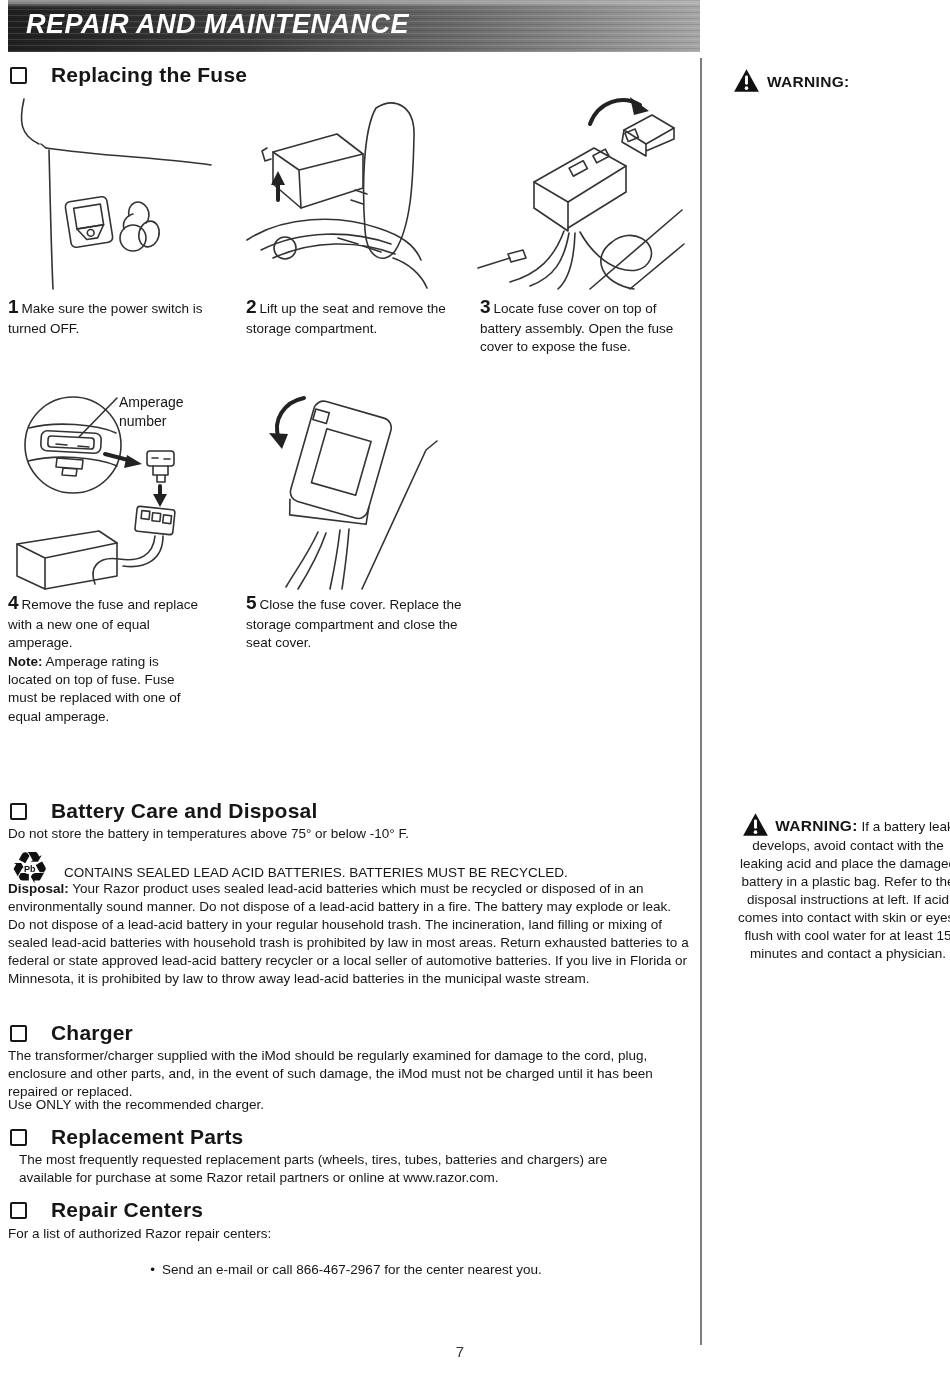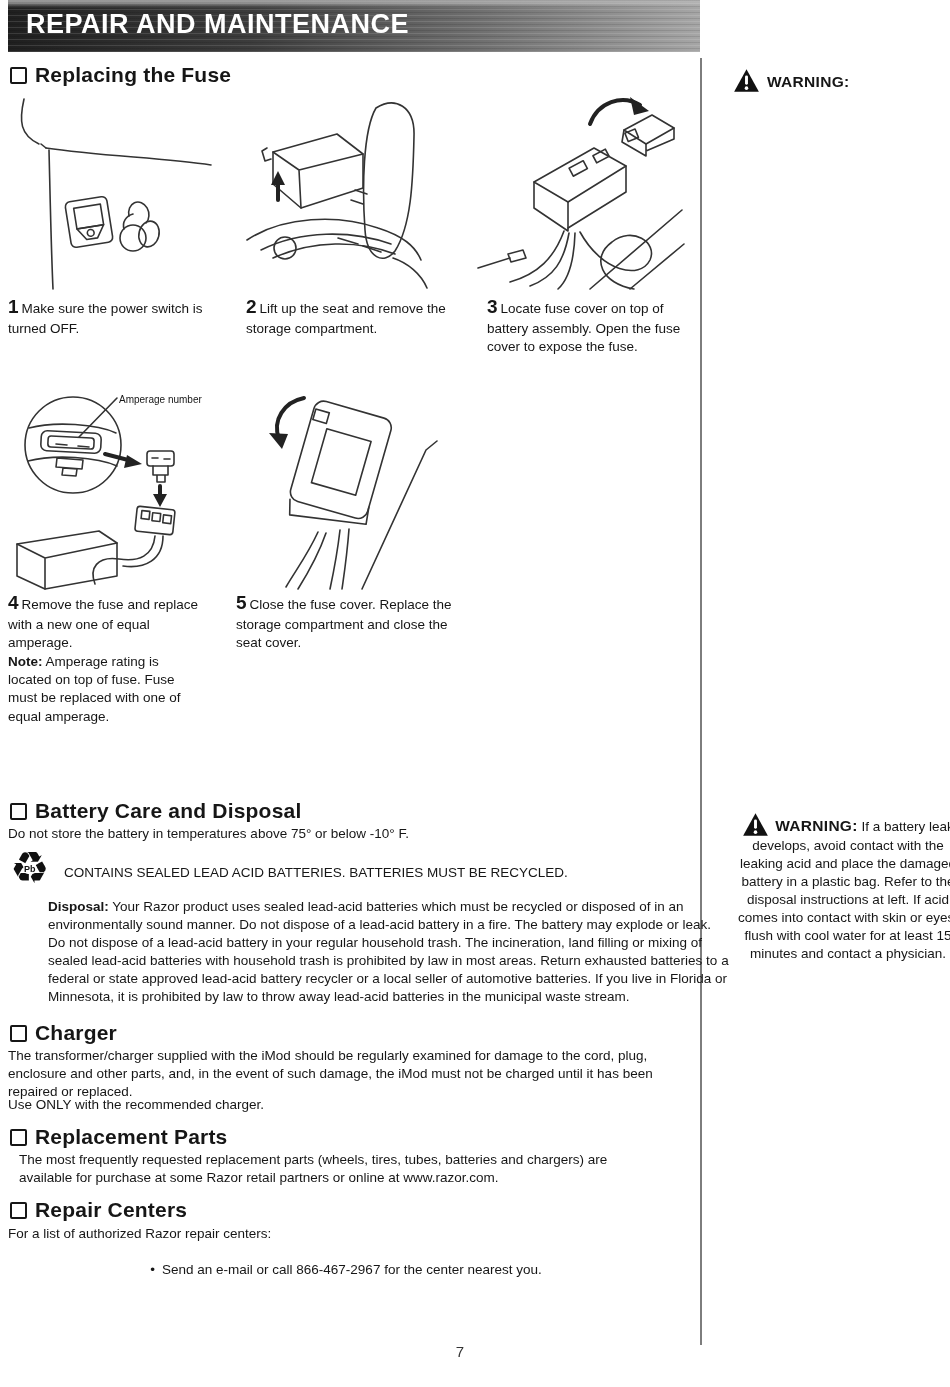--- a/index.html
+++ b/index.html
@@ -4,37 +4,37 @@
 <style>
   html,body{margin:0;padding:0;background:#e8e8e8;}
   #page{position:relative;width:950px;height:1387px;background:#fff;overflow:hidden;
         font-family:"Liberation Sans",sans-serif;color:#161616;}
   
   .banner{position:absolute;left:8px;top:0;width:692px;height:52px;
     background-image:
       repeating-linear-gradient(0deg, rgba(255,255,255,.12) 0 1px, rgba(0,0,0,0) 1px 3px, rgba(0,0,0,.10) 3px 4px, rgba(0,0,0,0) 4px 6px),
       linear-gradient(180deg, rgba(185,185,185,.95) 0px, rgba(185,185,185,0) 8px),
       linear-gradient(90deg,#1f1f1f 0%,#3c3c3c 35%,#6f6f6f 68%,#a6a6a6 100%);}
-  .banner-title{position:absolute;left:18px;top:9px;font-size:27px;font-weight:bold;color:#fff;letter-spacing:.5px;}
+  .banner-title{position:absolute;left:18px;top:9px;font-size:27px;font-weight:bold;color:#fff;letter-spacing:.5px;font-style:italic;}
   
   .vdiv{position:absolute;left:700px;top:58px;width:1.5px;height:1287px;background:#7d7d7d;}
   
-  .sec-head{position:absolute;display:flex;align-items:center;gap:8px;font-weight:bold;font-size:21px;letter-spacing:.2px;}
+  .sec-head{position:absolute;display:flex;align-items:center;gap:24px;font-weight:bold;font-size:21px;letter-spacing:.2px;}
   .chk{display:inline-block;width:13px;height:13px;border:2.5px solid #161616;border-radius:2px;flex:0 0 auto;}
   
   .txt{position:absolute;font-size:13.5px;line-height:1.33;}
   .cap{position:absolute;font-size:13.5px;line-height:1.36;}
   .stepnum{font-size:19px;font-weight:bold;margin-right:3px;}
   b{font-weight:bold;}
   
   .fig{position:absolute;}
   .fig svg .ln{stroke:#333;stroke-width:1.6;fill:none;stroke-linecap:round;stroke-linejoin:round;}
   .fig svg .thk{stroke:#222;stroke-width:4;fill:none;stroke-linecap:round;}
   .fig svg .fl{fill:#222;stroke:none;}
-  .amp-label{position:absolute;left:119px;top:393px;width:88px;font-size:10px;line-height:1.35;}
+  .amp-label{position:absolute;left:119px;top:393px;width:88px;font-size:14px;line-height:1.35;}
   
   .warn{position:absolute;left:714px;width:230px;font-size:13.5px;line-height:1.33;margin-left:19px;}
   .warn-head{display:flex;align-items:flex-end;gap:7px;margin-bottom:4px;}
   .warn-label{font-size:15.5px;font-weight:bold;letter-spacing:.3px;}
   .w-ico{width:27px;height:25px;flex:0 0 auto;}
   .w-ico-inline{display:inline-block;width:27px;height:25px;vertical-align:-6px;margin-right:6px;}
   
   .recycle{position:absolute;left:10px;top:843px;width:50px;height:54px;}
   .recycle .glyph{font-size:44px;line-height:50px;color:#111;}
   .recycle .pb{position:absolute;left:13px;top:21px;font-size:9px;font-weight:bold;background:#fff;border-radius:6px;padding:0 1px;color:#111;}
@@ -116,21 +116,21 @@
       <path class="ln" d="M118 203 L210 124 M158 203 L212 158"></path>
     </svg>
   </div>
 
   <div class="cap" style="left:8px;top:294px;width:228px;">
     <span class="stepnum">1</span><span>Make sure the power switch is turned OFF.</span>
   </div>
   <div class="cap" style="left:246px;top:294px;width:208px;">
     <span class="stepnum">2</span><span>Lift up the seat and remove the storage compartment.</span>
   </div>
-  <div class="cap" style="left:480px;top:294px;width:200px;margin-left:7px;">
+  <div class="cap" style="left:480px;top:294px;width:200px;">
     <span class="stepnum">3</span><span>Locate fuse cover on top of battery assembly. Open the fuse cover to expose the fuse.</span>
   </div>
 
   <div class="fig" style="left:5px;top:388px;width:235px;height:202px;">
     <svg viewBox="0 0 235 202" width="235" height="202">
       <circle class="ln" cx="68" cy="57" r="48"></circle>
       <path class="ln" d="M24 40 C50 33 92 36 111 45"></path>
       <path class="ln" d="M23 73 C50 66 92 69 112 78"></path>
       <rect class="ln" x="36" y="44" width="60" height="20" rx="6" transform="rotate(3 66 54)"></rect>
       <rect class="ln" x="43" y="49" width="46" height="11" rx="3" transform="rotate(3 66 54)"></rect>
@@ -173,21 +173,21 @@
       <path class="ln" d="M100 140 C97 166 93 185 90 199"></path>
       <path class="ln" d="M109 139 C107 166 104 185 102 199"></path>
       <path class="ln" d="M122 199 L186 60 M186 60 L197 51"></path>
     </svg>
   </div>
 
   <div class="cap" style="left:8px;top:590px;width:194px;">
     <span class="stepnum">4</span><span>Remove the fuse and replace with a new one of equal amperage.</span>
     <div><b>Note:</b><span> Amperage rating is located on top of fuse. Fuse must be replaced with one of equal amperage.</span></div>
   </div>
-  <div class="cap" style="left:236px;top:590px;width:218px;">
+  <div class="cap" style="left:246px;top:590px;width:218px;">
     <span class="stepnum">5</span><span>Close the fuse cover. Replace the storage compartment and close the seat cover.</span>
   </div>
 
   <div class="warn" style="top:68px;">
     <div class="warn-head">
       <svg class="w-ico" viewBox="0 0 24 22">
         <polygon points="12,1 23,21 1,21" fill="#111"></polygon>
         <rect x="10.7" y="6.5" width="2.6" height="8.2" rx="1.2" fill="#fff"></rect>
         <circle cx="12" cy="17.8" r="1.6" fill="#fff"></circle>
       </svg>
@@ -200,21 +200,21 @@
     <span>Battery Care and Disposal</span>
   </div>
   <div class="txt" style="left:8px;top:825px;width:680px;">Do not store the battery in temperatures above 75° or below -10° F.</div>
 
   <div class="recycle">
     <div class="glyph">♻</div>
     <div class="pb">Pb</div>
   </div>
   <div class="txt" style="left:64px;top:864px;width:600px;">CONTAINS SEALED LEAD ACID BATTERIES. BATTERIES MUST BE RECYCLED.</div>
 
-  <div class="txt" style="left:8px;top:898px;width:684px;margin-left:40px;">
+  <div class="txt" style="left:8px;top:880px;width:684px;">
     <b>Disposal:</b><span> Your Razor product uses sealed lead-acid batteries which must be recycled or disposed of in an environmentally sound manner. Do not dispose of a lead-acid battery in a fire. The battery may explode or leak. Do not dispose of a lead-acid battery in your regular household trash. The incineration, land filling or mixing of sealed lead-acid batteries with household trash is prohibited by law in most areas. Return exhausted batteries to a federal or state approved lead-acid battery recycler or a local seller of automotive batteries. If you live in Florida or Minnesota, it is prohibited by law to throw away lead-acid batteries in the municipal waste stream.</span>
   </div>
 
   <div class="warn" style="top:812px;text-align:center;">
     <span class="w-ico-inline">
       <svg viewBox="0 0 24 22" width="27" height="25">
         <polygon points="12,1 23,21 1,21" fill="#111"></polygon>
         <rect x="10.7" y="6.5" width="2.6" height="8.2" rx="1.2" fill="#fff"></rect>
         <circle cx="12" cy="17.8" r="1.6" fill="#fff"></circle>
       </svg>

